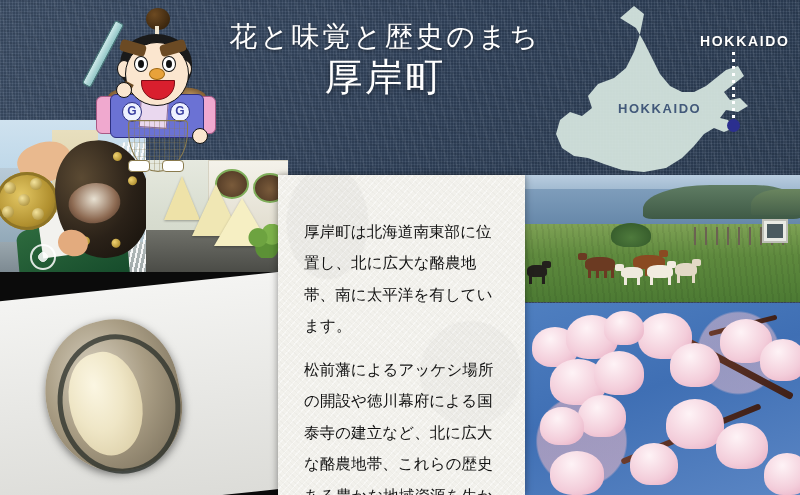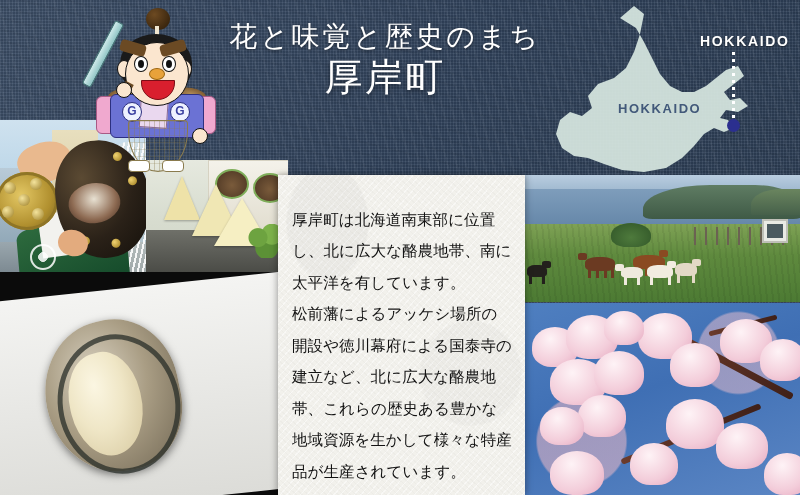--- a/index.html
+++ b/index.html
@@ -175,21 +175,21 @@
   #panel{position:absolute;left:278px;top:175px;width:247px;height:320px;
     background-color:#f2f1ec;
     background-image:
       radial-gradient(ellipse at 20% 15%,rgba(0,0,0,.03) 0 40px,transparent 42px),
       radial-gradient(ellipse at 78% 62%,rgba(0,0,0,.025) 0 50px,transparent 52px),
       repeating-linear-gradient(42deg,rgba(0,0,0,.018) 0 1px,transparent 1px 4px),
       repeating-linear-gradient(132deg,rgba(255,255,255,.5) 0 1px,transparent 1px 5px);
     box-shadow:-2px 0 6px rgba(0,0,0,.22), 2px 0 6px rgba(0,0,0,.22);}
   #panel .body{position:absolute;left:14px;top:30px;width:220px;color:#121212;
     font-family:"DejaVu Sans","Liberation Sans",sans-serif;font-size:15.5px;line-height:2.03;letter-spacing:.005em;font-weight:500;}
-  #panel .body p{margin:0;}
+  #panel .body p{margin:12px;}
 </style>
 </head>
 <body>
 
 <div id="stage">
 
   <div class="bg-linen"></div>
 
   <div class="photo" id="ph-festival">
     <div class="sky"></div>

